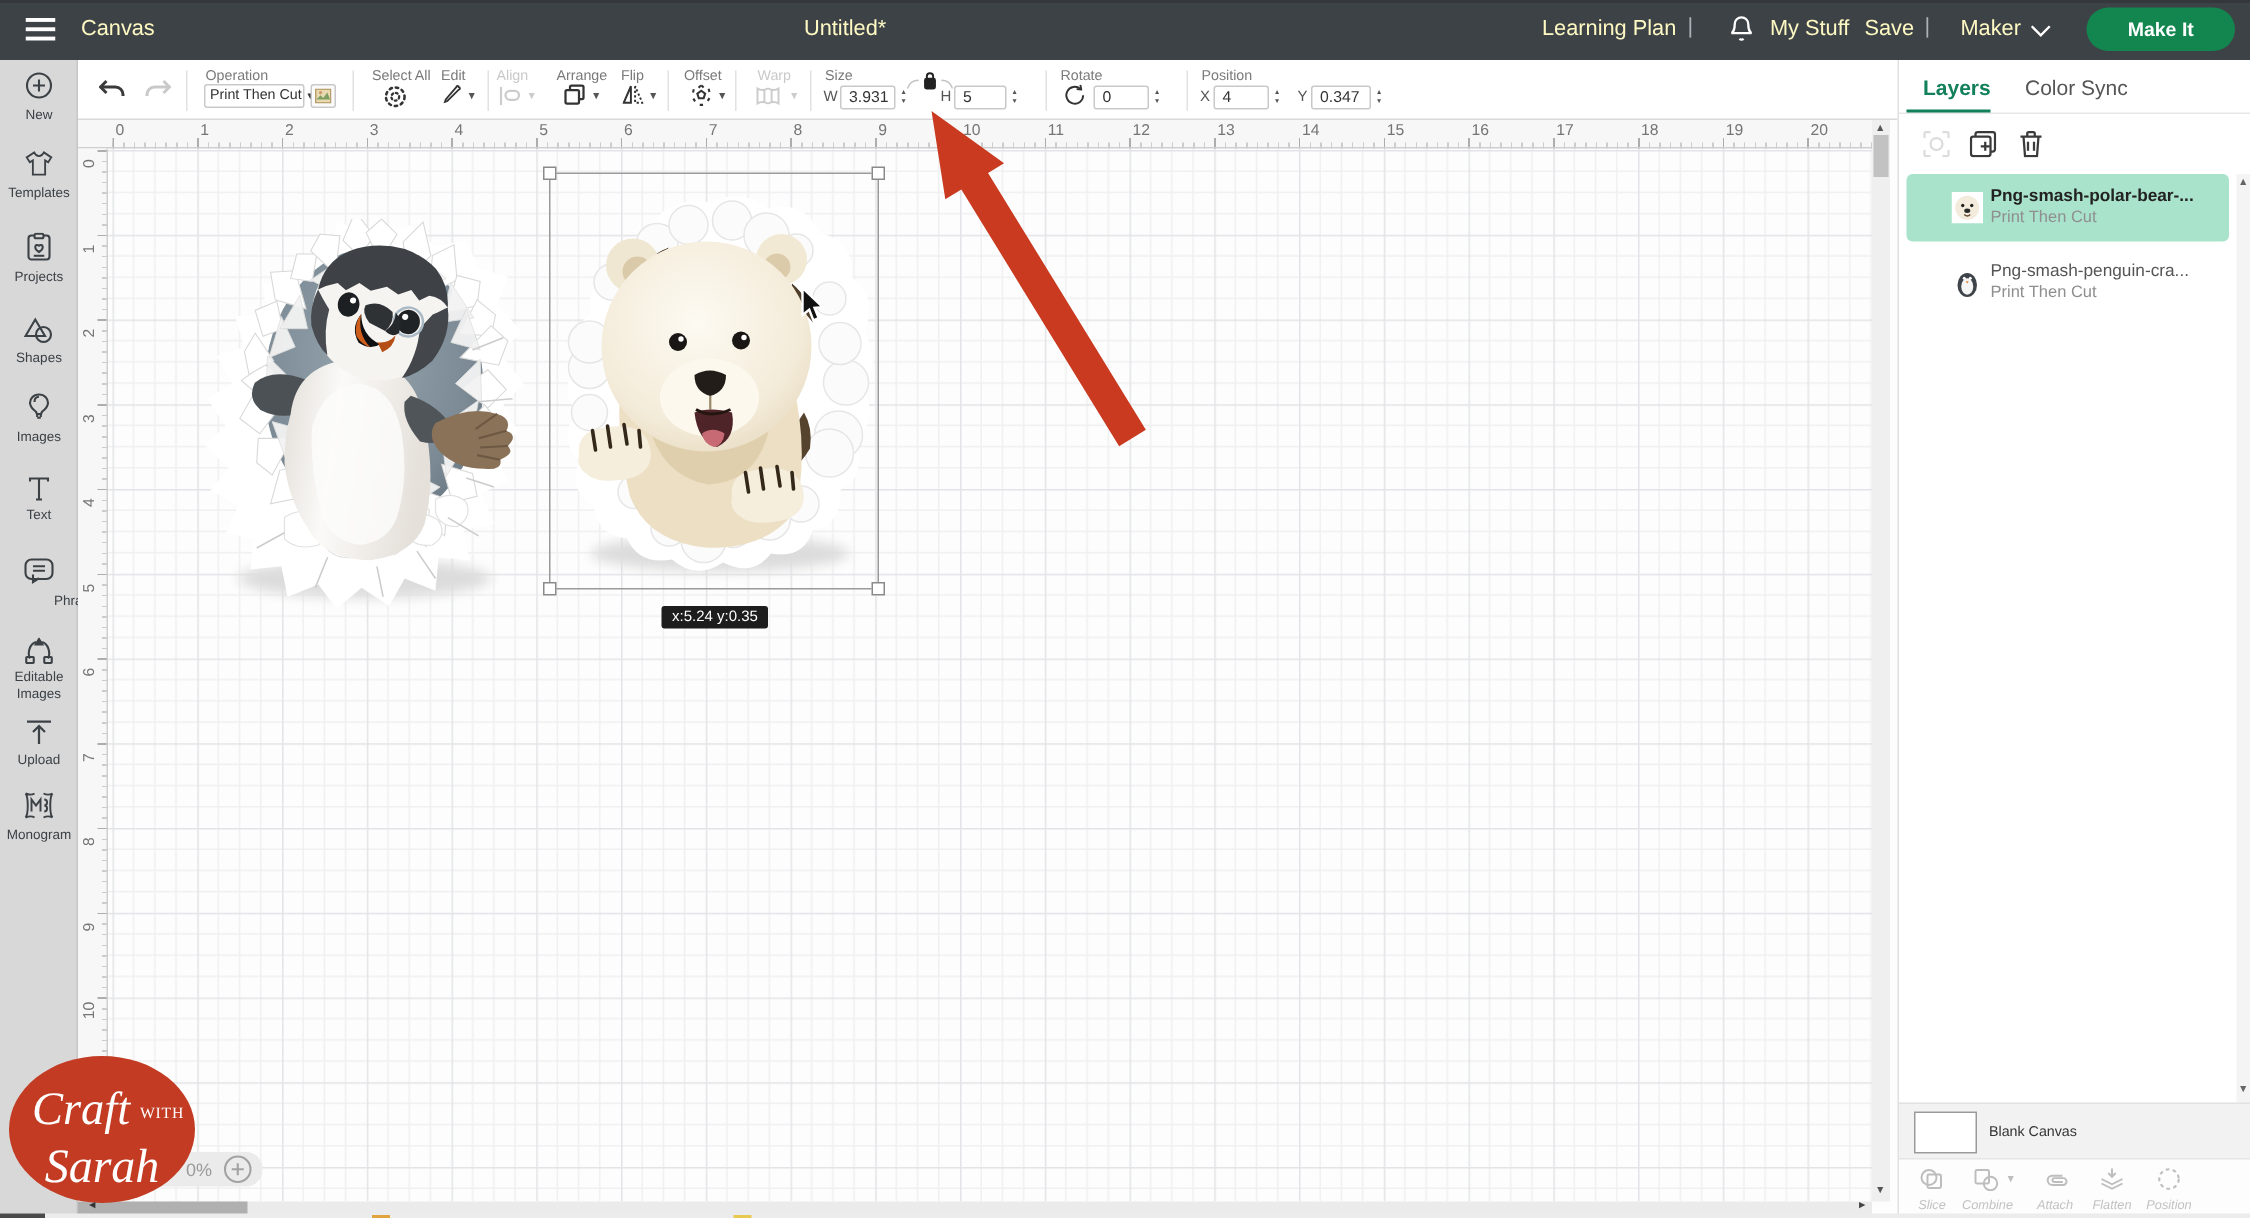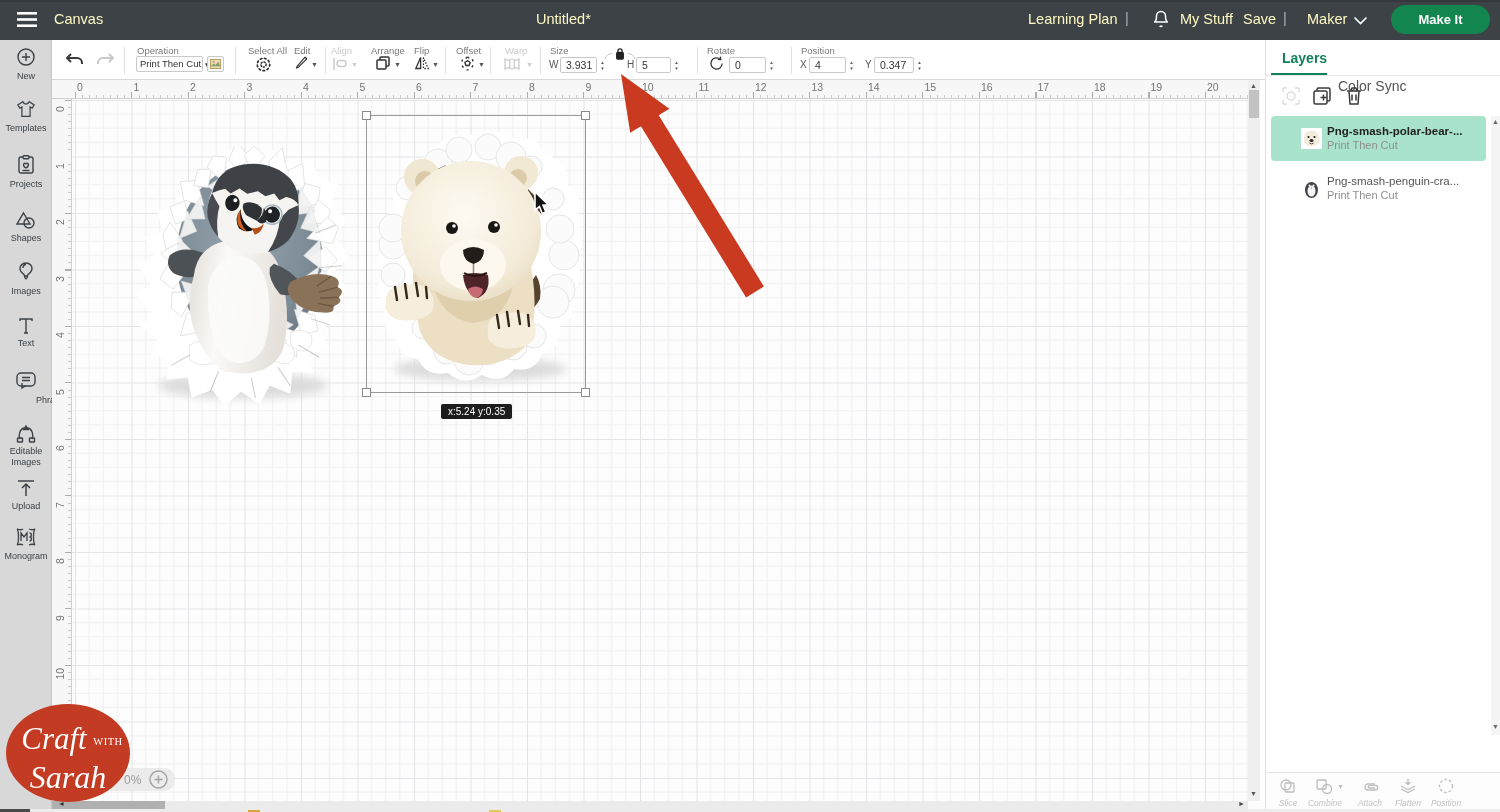--- a/index.html
+++ b/index.html
@@ -515,21 +515,21 @@
     <div id="zoomctl"></div>
     <div class="abs" style="left:72px; top:693px; font-size:12px; color:#9a9a9a;">0%</div>
     <svg class="abs" style="left:97px; top:690px;" width="19" height="19" viewBox="0 0 19 19" fill="none" stroke="#a2a2a2" stroke-width="1.4">
       <circle cx="9.5" cy="9.5" r="8.5"></circle>
       <path d="M9.5 5.5 V13.5 M5.5 9.5 H13.5"></path>
     </svg>
   </div>
 
   <div id="rightpanel">
     <div class="tab" style="left:16px; color:#12805a; font-weight:bold;">Layers</div>
-    <div class="tab" style="left:72px; color:#555;margin-top:28px;">Color Sync</div>
+    <div class="tab" style="left:84px; color:#555;">Color Sync</div>
     <div id="tab-underline"></div>
     <div id="rp-div"></div>
     <svg class="abs" style="left:16px; top:47px;" width="18" height="18" viewBox="0 0 18 18" fill="none" stroke="#dcdcdc" stroke-width="1.5">
       <path d="M1 5 V2 a1 1 0 0 1 1-1 h3 M13 1 h3 a1 1 0 0 1 1 1 v3 M17 13 v3 a1 1 0 0 1-1 1 h-3 M5 17 H2 a1 1 0 0 1-1-1 v-3"></path>
       <circle cx="9" cy="9" r="4"></circle>
     </svg>
     <svg class="abs" style="left:47px; top:47px;" width="18" height="18" viewBox="0 0 18 18" fill="none" stroke="#3a3a3a" stroke-width="1.5">
       <rect x="1" y="4" width="13" height="13" rx="1.5"></rect>
       <path d="M4 4 V2.5 a1.5 1.5 0 0 1 1.5-1.5 h10 a1.5 1.5 0 0 1 1.5 1.5 v10 a1.5 1.5 0 0 1-1.5 1.5 H14"></path>
       <path d="M7.5 10.5 H13.5 M10.5 7.5 V13.5"></path>
@@ -558,20 +558,24 @@
         <ellipse cx="10.5" cy="12" rx="6.5" ry="8" fill="#3f444a"></ellipse>
         <ellipse cx="10.5" cy="13" rx="4" ry="5.5" fill="#f5f5f5"></ellipse>
         <circle cx="8.5" cy="7.5" r="1" fill="#fff"></circle>
         <circle cx="12.5" cy="7.5" r="1" fill="#fff"></circle>
         <path d="M9.5 9.5 L11.5 9.5 L10.5 11 Z" fill="#e07b2a"></path>
       </svg>
     </div>
     <div id="rp-scroll"></div>
     <div class="abs" style="left:226px; top:78px; font-size:7px; color:#666;">▲</div>
     <div class="abs" style="left:226px; top:683px; font-size:7px; color:#666;">▼</div>
+    <div id="blankstrip">
+      <div class="abs" style="left:10px; top:5px; width:42px; height:28px; background:#fff; border:1px solid #9a9a9a;"></div>
+      <div class="abs" style="left:60px; top:13px; font-size:9.5px; color:#333;">Blank Canvas</div>
+    </div>
     <div id="rp-footer">
       <svg class="abs" style="left:14px; top:6px;" width="17" height="15" viewBox="0 0 17 15" fill="none" stroke="#bdbdbd" stroke-width="1.3">
         <circle cx="6" cy="6" r="5"></circle>
         <rect x="5" y="4" width="9" height="9" rx="1"></rect>
       </svg>
       <div class="ft-label" style="left:-8px;">Slice</div>
       <svg class="abs" style="left:50px; top:6px;" width="17" height="15" viewBox="0 0 17 15" fill="none" stroke="#bdbdbd" stroke-width="1.3">
         <rect x="1" y="1" width="9" height="9" rx="1"></rect>
         <circle cx="11" cy="10" r="4.5"></circle>
       </svg>

